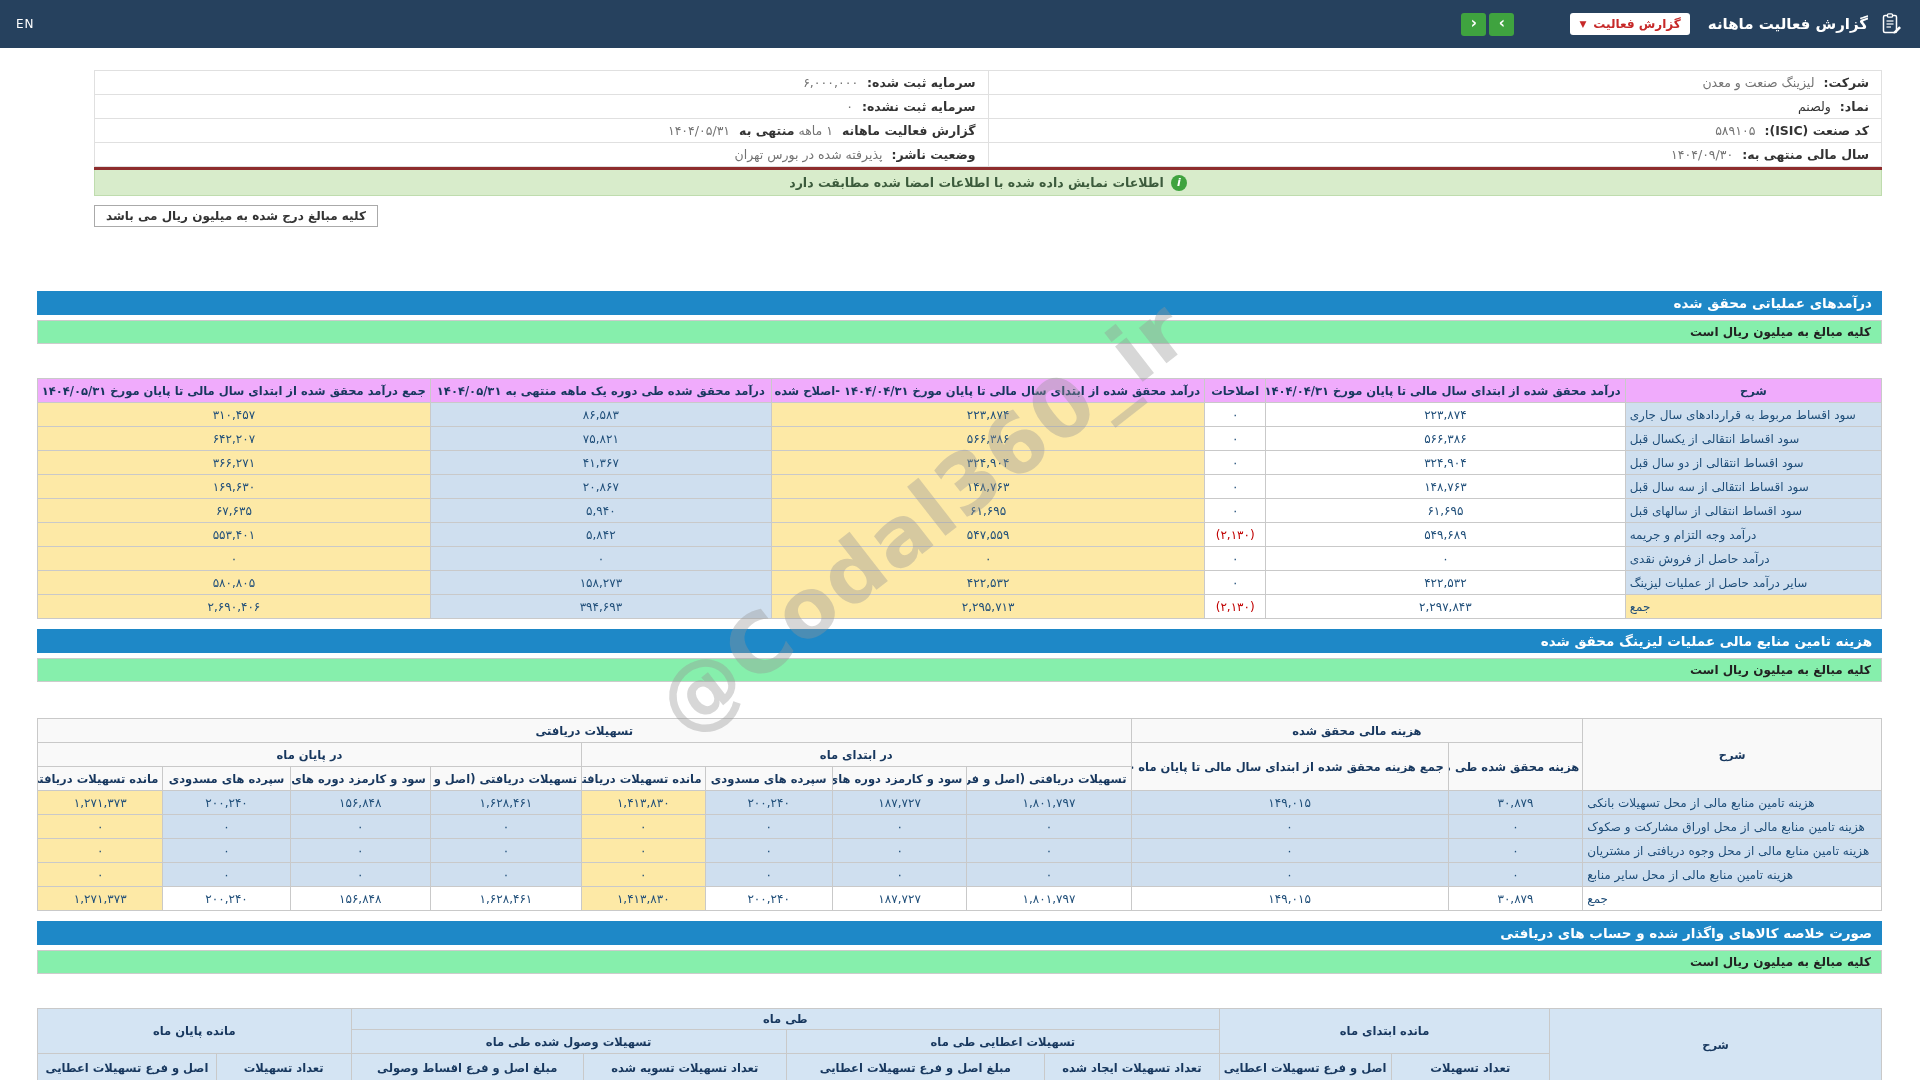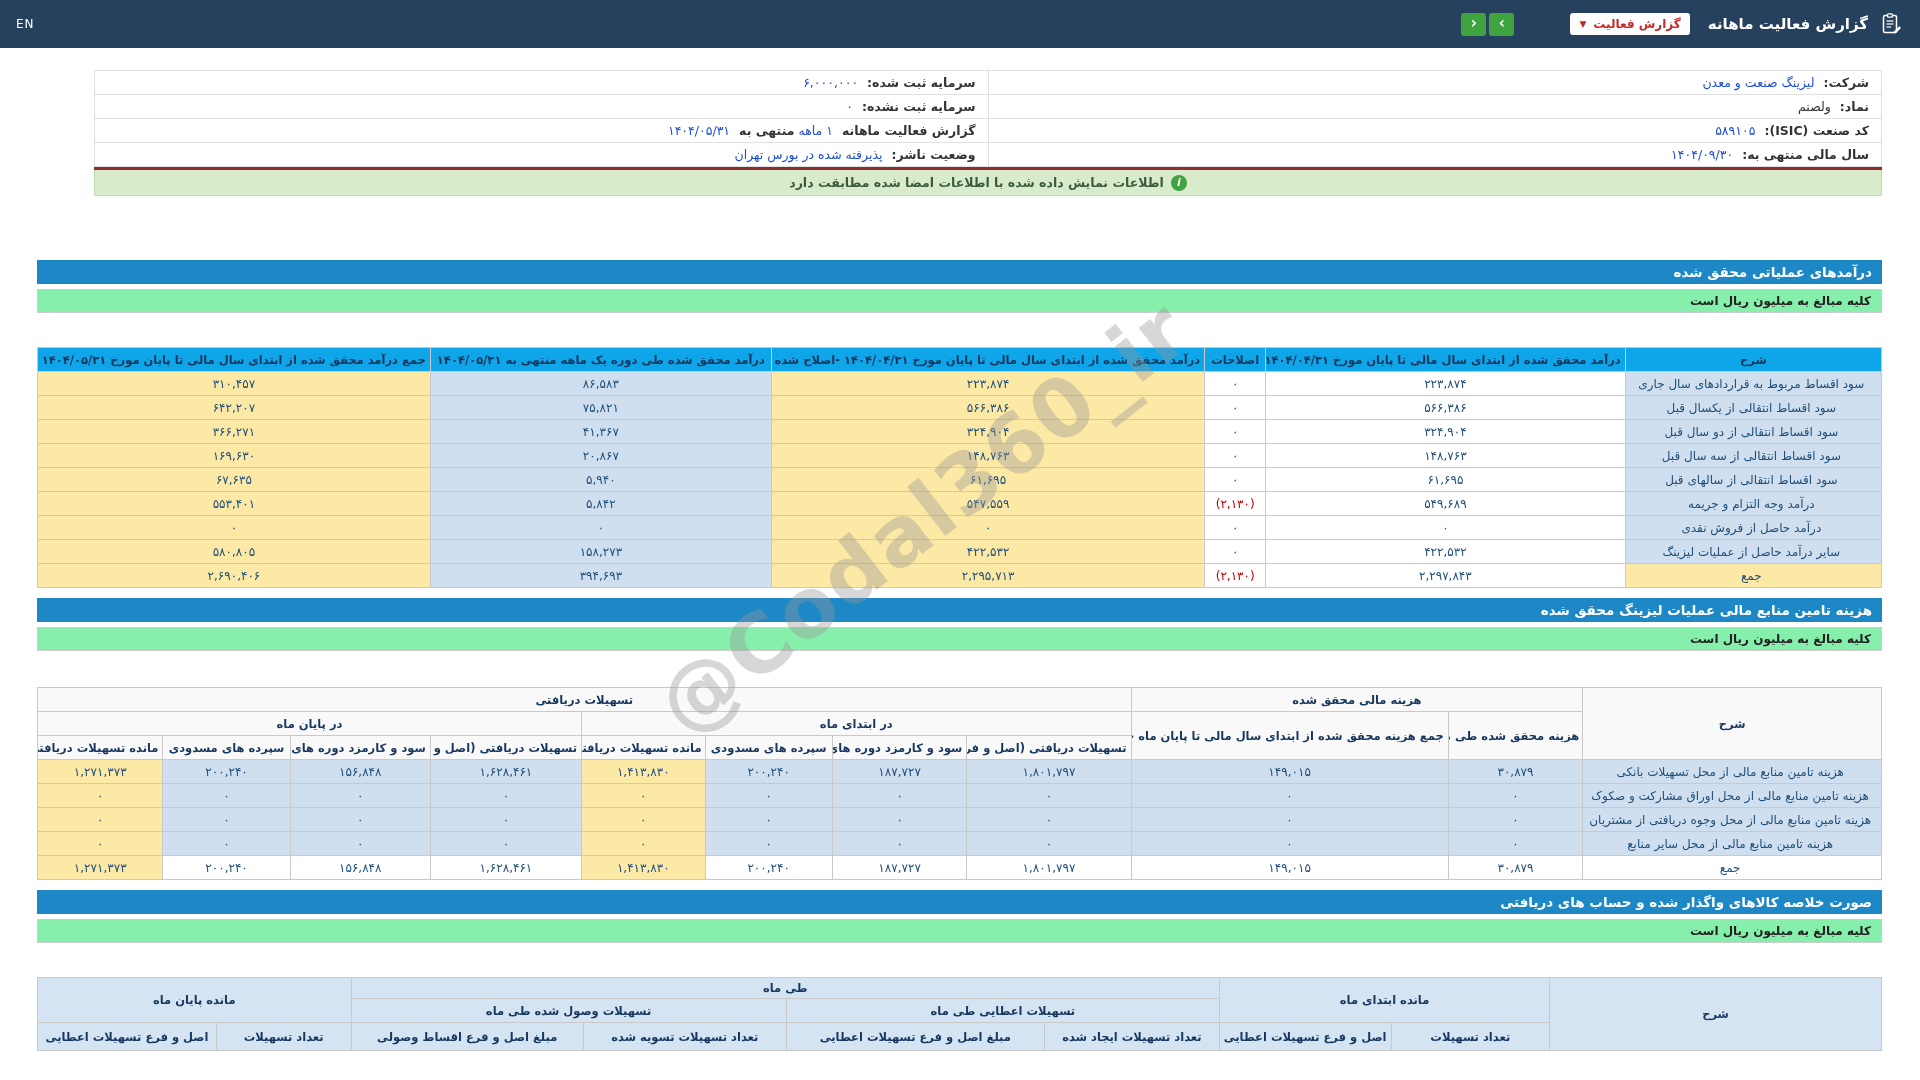--- a/index.html
+++ b/index.html
@@ -24,21 +24,21 @@
   
   .content { margin:0 38px 0 37px; position:relative; }
   .inset   { width:calc(100% - 57px); margin-left:auto; margin-right:0; }
 
   
   .company-table { margin-top:22px; border-collapse:collapse; table-layout:fixed;
                    border:1px solid #dcdcdc; font-size:12.5px; }
   .company-table td { width:50%; border:1px solid #e0e0e0; padding:4px 12px; height:23px;
                       white-space:nowrap; overflow:hidden; }
   .lab  { color:#333; font-weight:bold; }
-  .val-orange { color:#1d4ed8; margin-right:5px; }
+  .val-orange { color:#737373; margin-right:5px; }
   .val-dark   { color:#333;    margin-right:5px;text-align:center; }
   .sep-line { height:3px; background:#8e2d2d; }
 
   .green-banner { height:26px; background:#d8eccb; border:1px solid #bfdcae; border-top:0;
                   display:flex; align-items:center; justify-content:center; gap:7px;
                   font-size:12.5px; font-weight:bold; color:#3c5b3c; }
   .info-icon { width:16px; height:16px; border-radius:50%; background:#3fa33f; color:#fff;
                font-size:11px; font-weight:bold; text-align:center; line-height:16px;
                font-style:italic; flex:0 0 auto; }
 
@@ -53,30 +53,30 @@
   .unit-row { margin-top:5px; height:24px; border:1px solid #ccc; background:#86efac;
               font-size:12px; font-weight:bold; color:#222; line-height:22px; padding:0 10px; }
 
   
   table.data-table { width:100%; border-collapse:collapse; table-layout:fixed; margin-top:34px; }
   table.data-table.tight { margin-top:36px; }
   .data-table th, .data-table td { border:1px solid #c9c9c9; padding:3px 4px; }
   .data-table th { font-size:11.5px; font-weight:bold; color:#17375e; text-align:center;
                    height:24px; overflow:hidden; white-space:nowrap; }
   .data-table td { font-size:12px; color:#1f4e79; height:24px; white-space:nowrap; overflow:hidden; }
-  td.lbl { text-align:center; padding-right:8px; }
+  td.lbl { text-align:left; padding-right:8px; }
   td.num { text-align:center; }
   td.neg { color:#c00000;margin-top:48px; }
 
   .c-w   { background:#ffffff; }
   .c-b   { background:#cfdfef; }
   .c-cat { background:#cfdfef; }
   .c-y   { background:#fde9a6; }
 
-  .t1 thead th { background:#0ea5e9; }
+  .t1 thead th { background:#f0abfc; }
   .t2 thead th { background:#f9f9f9; }
   .t3 thead th { background:#d4e4f3; }
   .t3 thead tr.rA th { height:20px; }
   .t3 thead tr.rC th { height:28px; }
 
   
   .watermark { position:absolute; left:600px; top:470px; z-index:60; pointer-events:none;
                direction:ltr; transform:rotate(-38deg); transform-origin:center;
                font-size:82px; font-weight:bold; color:rgba(150,150,150,0.38);
                letter-spacing:2px; white-space:nowrap; }
@@ -156,20 +156,23 @@
   </tbody>
     </table>
 
   <div class="sep-line inset"></div>
 
   <div class="green-banner inset">
     <span class="info-icon">i</span>
     <span>اطلاعات نمایش داده شده با اطلاعات امضا شده مطابقت دارد</span>
   </div>
 
+  <div class="note-wrap">
+    <span class="note-box">کلیه مبالغ درج شده به میلیون ریال می باشد</span>
+  </div>
 
   <div class="section-bar first">درآمدهای عملیاتی محقق شده</div>
   <div class="unit-row">کلیه مبالغ به میلیون ریال است</div>
 
   <table class="data-table t1">
     <colgroup>
       <col style="width:13.9%">
         <col style="width:19.5%">
         <col style="width:3.3%">
       <col style="width:23.5%">

